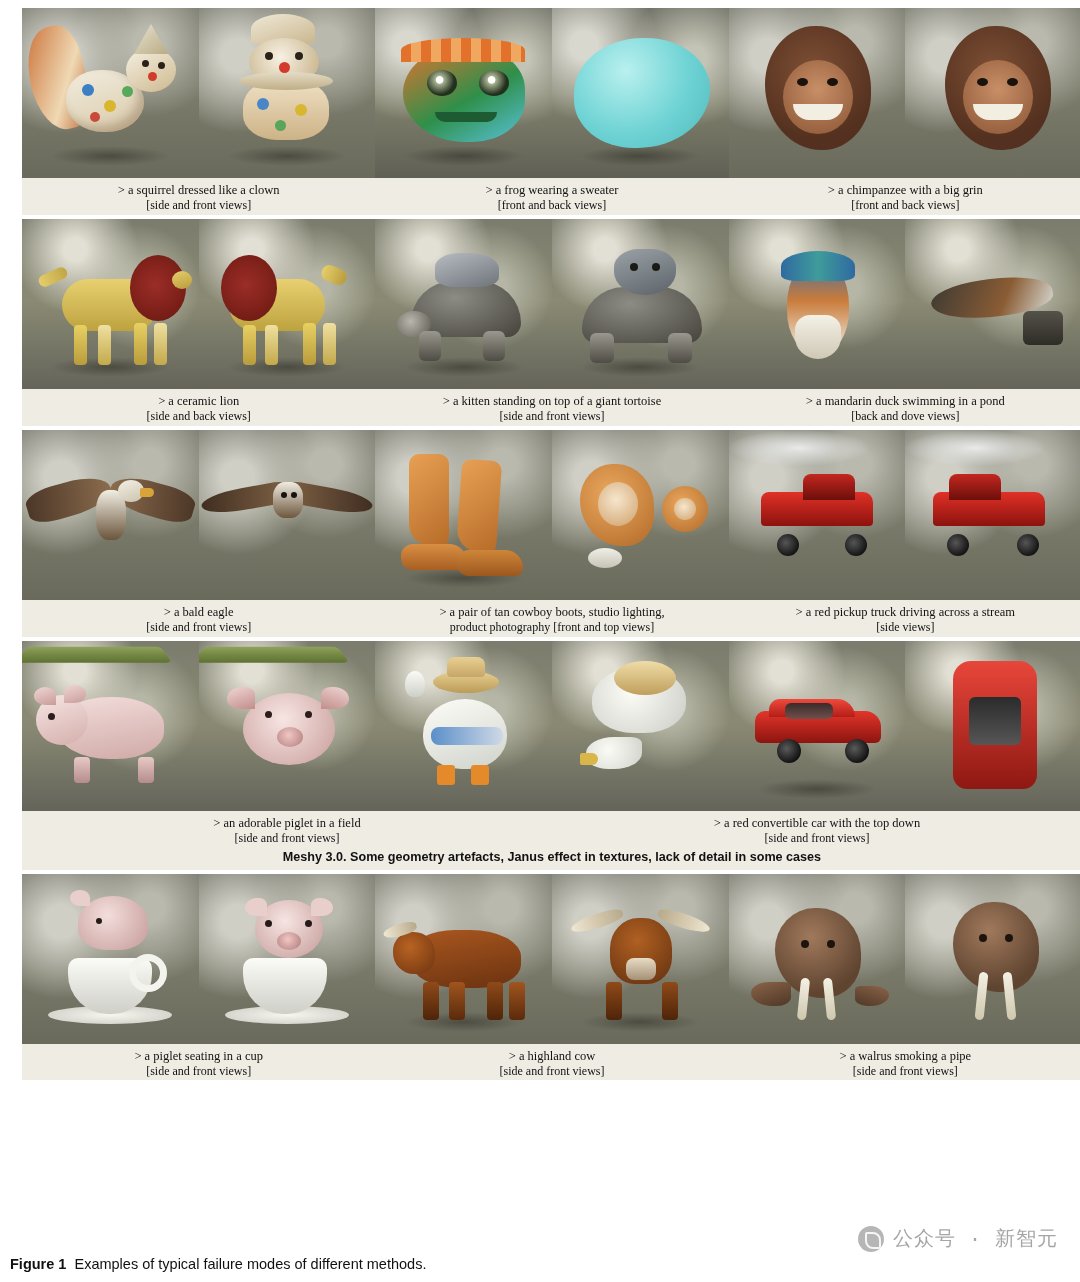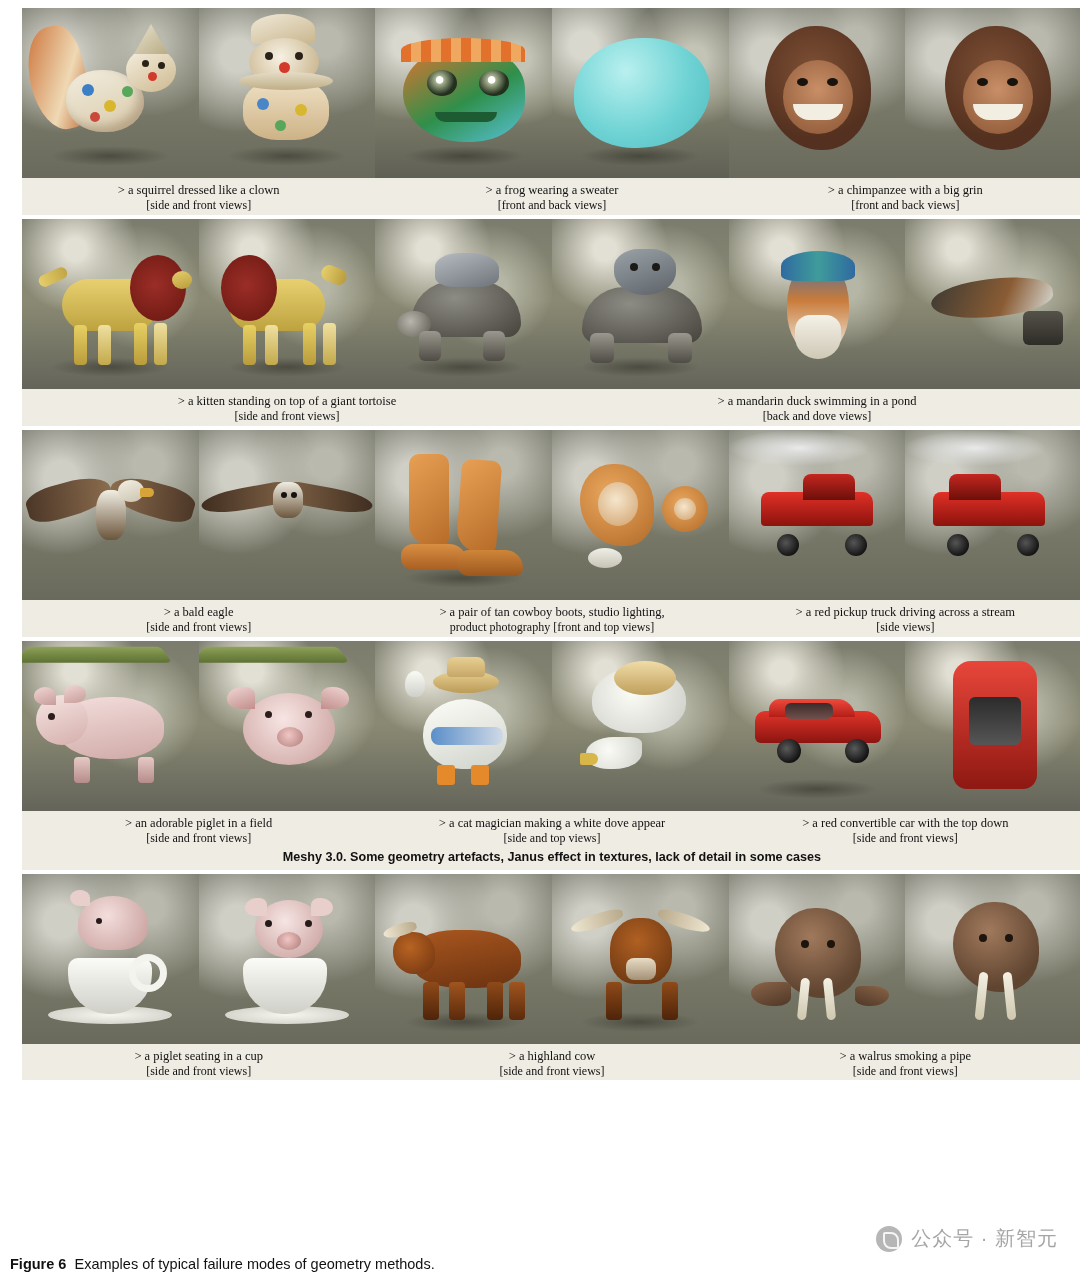--- a/index.html
+++ b/index.html
@@ -106,21 +106,21 @@
   }
   .wm-logo:after {
     content: "";
     position: absolute;
     left: 7px; top: 6px;
     width: 12px; height: 13px;
     border: 2px solid #efefef;
     border-radius: 2px 8px 2px 8px;
   }
   .wm-text {
-    font-family: Liberation Sans, sans-serif;
+    font-family: Liberation Mono, monospace;
     font-size: 20px;
     letter-spacing: 1px;
   }
 
   
   .obj { position: absolute; }
   .shadow {
     position: absolute;
     left: 50%; transform: translateX(-50%);
     bottom: 12px;
@@ -310,20 +310,24 @@
           <div class="obj" style="left:52px;top:32px;width:74px;height:30px;background:linear-gradient(90deg,#2f6aa0,#3f9c9b 50%,#2f6aa0);border-radius:50% 50% 20% 20%;"></div>
           <div class="obj" style="left:66px;top:96px;width:46px;height:44px;background:linear-gradient(180deg,#f4f1e6,#cfc8b6);border-radius:40% 40% 60% 60%;"></div>
         </div>
         <div class="cell bg-c">
           <div class="obj" style="left:26px;top:60px;width:122px;height:38px;background:linear-gradient(120deg,#3d3a33,#8a5c34 60%,#d9dbd6);border-radius:46% 54% 40% 60%;transform:rotate(-8deg);"></div>
           <div class="obj" style="left:118px;top:92px;width:40px;height:34px;background:linear-gradient(180deg,#55524a,#2e2c26);border-radius:6px;"></div>
         </div>
       </div>
       <div class="caprow">
         <div class="cap">
+          <div>&gt; a ceramic lion</div>
+          <div class="sub">[side and back views]</div>
+        </div>
+        <div class="cap">
           <div>&gt; a kitten standing on top of a giant tortoise</div>
           <div class="sub">[side and front views]</div>
         </div>
         <div class="cap">
           <div>&gt; a mandarin duck swimming in a pond</div>
           <div class="sub">[back and dove views]</div>
         </div>
       </div>
     </div>
 
@@ -440,24 +444,20 @@
           <div class="obj" style="left:48px;top:20px;width:84px;height:128px;background:linear-gradient(180deg,#e8463a,#8e1812);border-radius:18px 18px 14px 14px;"></div>
           <div class="obj" style="left:64px;top:56px;width:52px;height:48px;background:linear-gradient(180deg,#2b2b2b,#565656);border-radius:6px;"></div>
         </div>
       </div>
       <div class="caprow">
         <div class="cap">
           <div>&gt; an adorable piglet in a field</div>
           <div class="sub">[side  and front views]</div>
         </div>
         <div class="cap">
-          <div>&gt; a cat magician making a white dove appear</div>
-          <div class="sub">[side and top views]</div>
-        </div>
-        <div class="cap">
           <div>&gt; a red convertible car with the top down</div>
           <div class="sub">[side and front views]</div>
         </div>
       </div>
       <div class="summary">Meshy 3.0. Some geometry artefacts, Janus effect in textures, lack of detail in some cases</div>
     </div>
 
     <div class="block">
       <div class="row-imgs">
         <div class="cell bg-a">
@@ -526,21 +526,21 @@
         <div class="cap">
           <div>&gt; a walrus smoking a pipe</div>
           <div class="sub">[side  and front views]</div>
         </div>
       </div>
     </div>
 
   </div>
 
   <div class="figcap">
-    <b>Figure 6</b>&nbsp;&nbsp;<span>Examples of typical failure modes of geometry methods.</span>
+    <b>Figure 1</b>&nbsp;&nbsp;<span>Examples of typical failure modes of different methods.</span>
   </div>
 
   <div class="watermark">
     <div class="wm-logo"></div>
     <div class="wm-text">公众号 · 新智元</div>
   </div>
 
 </div>
 
 </body></html>

